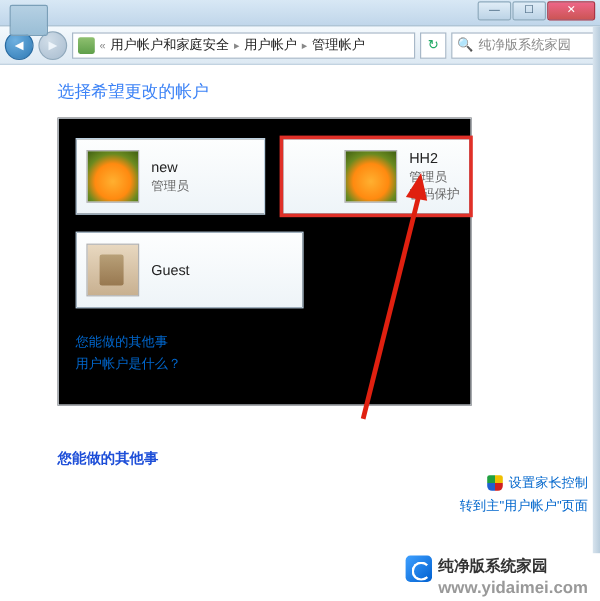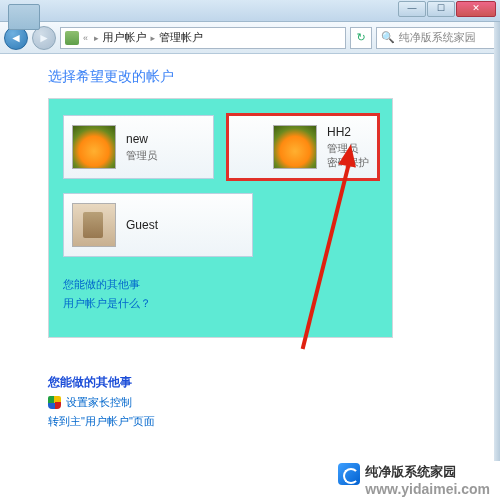--- a/index.html
+++ b/index.html
@@ -18,38 +18,38 @@
     .addr-icon { width: 14px; height: 14px; background: linear-gradient(#8fc070, #5f9f4a); border-radius: 2px; flex-shrink: 0; }
     .arr { color: #888; font-size: 9px; padding: 0 2px; }
     .crumb { color: #222; white-space: nowrap; }
     .refresh { width: 22px; height: 22px; background: #fff; border: 1px solid #a8b8c8; display: flex; align-items: center; justify-content: center; font-size: 11px; color: #2a6; }
     .searchbar { width: 120px; height: 22px; background: #fff; border: 1px solid #a8b8c8; display: flex; align-items: center; padding: 0 4px; gap: 4px; font-size: 11px; color: #888; }
     .search-icon { color: #5a7fa0; font-size: 11px; }
     
     .content { padding: 14px 10px 10px 48px; }
     .heading { font-size: 14px; color: #3b82f6; margin-bottom: 12px; }
     
-    .accounts-box { border: 1px solid #d0d6dc; background: #5eead4; padding: 16px 14px 22px 14px; width: 345px; }
+    .accounts-box { border: 1px solid #d0d6dc; background: #000000; padding: 16px 0 22px 14px; width: 345px; }
     .accounts-row { display: flex; gap: 14px; margin-bottom: 14px; }
     
     .acct-card { width: 190px; height: 64px; border: 1px solid #bcd0e0; background: linear-gradient(#fdfefe, #eef4f8); display: flex; align-items: center; padding: 6px 8px; position: relative; }
     .acct-card.selected { outline: 3px solid #e03028; outline-offset: -1px; justify-content: flex-end; }
     .avatar { width: 44px; height: 44px; border: 1px solid #b0b0b0; background: radial-gradient(circle at 50% 60%, #ffb030 0%, #ff8a10 45%, #6a8a20 70%, #3f5f12 100%); margin-right: 10px; flex-shrink: 0; }
     .avatar.empty { background: linear-gradient(#e8d8c0, #c8b090); position: relative; }
     .avatar.empty::after { content: ""; position: absolute; left: 10px; top: 8px; width: 20px; height: 26px; background: linear-gradient(#b8a078, #987850); border-radius: 2px; }
     .acct-info { display: flex; flex-direction: column; font-size: 11px; line-height: 1.4; }
     .acct-name { font-size: 12px; color: #222; }
     .acct-meta { color: #666; font-size: 10.5px; }
     
     .links { margin-top: 20px; font-size: 11px; }
     .links a { color: #0066cc; text-decoration: none; display: block; margin-bottom: 4px; }
     
     .otherstuff { margin-top: 36px; font-size: 11px; }
     .other-heading { font-weight: bold; color: #1d4ed8; margin-bottom: 4px; font-size: 12px; }
-    .other-row { display: flex; align-items: center; gap: 5px; margin-bottom: 4px; color: #0066cc; }
+    .other-row { display: flex; align-items: center; gap: 5px; margin-bottom: 4px; color: #0066cc; justify-content: flex-end; }
     .shield { width: 13px; height: 13px; background: conic-gradient(#f0c000 0 25%, #d02020 25% 50%, #2060d0 50% 75%, #20a040 75% 100%); border-radius: 2px 2px 4px 4px; flex-shrink: 0; }
     
     .arrow-line { position: absolute; left: 349px; top: 155px; width: 4px; height: 200px; background: #e02010; transform: rotate(14deg); transform-origin: top; }
     .arrow-head { position: absolute; left: 340px; top: 144px; width: 0; height: 0; border-left: 9px solid transparent; border-right: 9px solid transparent; border-bottom: 22px solid #e02010; transform: rotate(10deg); }
     
     .watermark { position: absolute; right: 10px; bottom: 4px; display: flex; align-items: flex-start; gap: 5px; font-size: 12px; color: #717c88; margin-top: 16px; }
     .wm-logo { width: 22px; height: 22px; background: linear-gradient(135deg, #3fa0ff, #0060d0); border-radius: 4px; position: relative; }
     .wm-logo::after { content: ""; position: absolute; left: 5px; top: 5px; width: 12px; height: 12px; border: 2px solid #fff; border-radius: 50%; border-right-color: transparent; }
     .wm-text b { font-size: 13px; color: #333; }
     .wm-sub { font-size: 14px; color: #999; font-weight: bold; }
@@ -67,20 +67,21 @@
     <div class="winbtn close">✕</div>
   </div>
 </div>
 
 <div class="navbar">
   <div class="navbtn">◄</div>
   <div class="navbtn disabled">►</div>
   <div class="addrbar">
     <span class="addr-icon"></span>
     <span class="arr">«</span>
+    <span class="crumb">用户帐户和家庭安全</span>
     <span class="arr">▸</span>
     <span class="crumb">用户帐户</span>
     <span class="arr">▸</span>
     <span class="crumb">管理帐户</span>
   </div>
   <div class="refresh">↻</div>
   <div class="searchbar">
     <span class="search-icon">🔍</span>
     <span>纯净版系统家园</span>
   </div>

